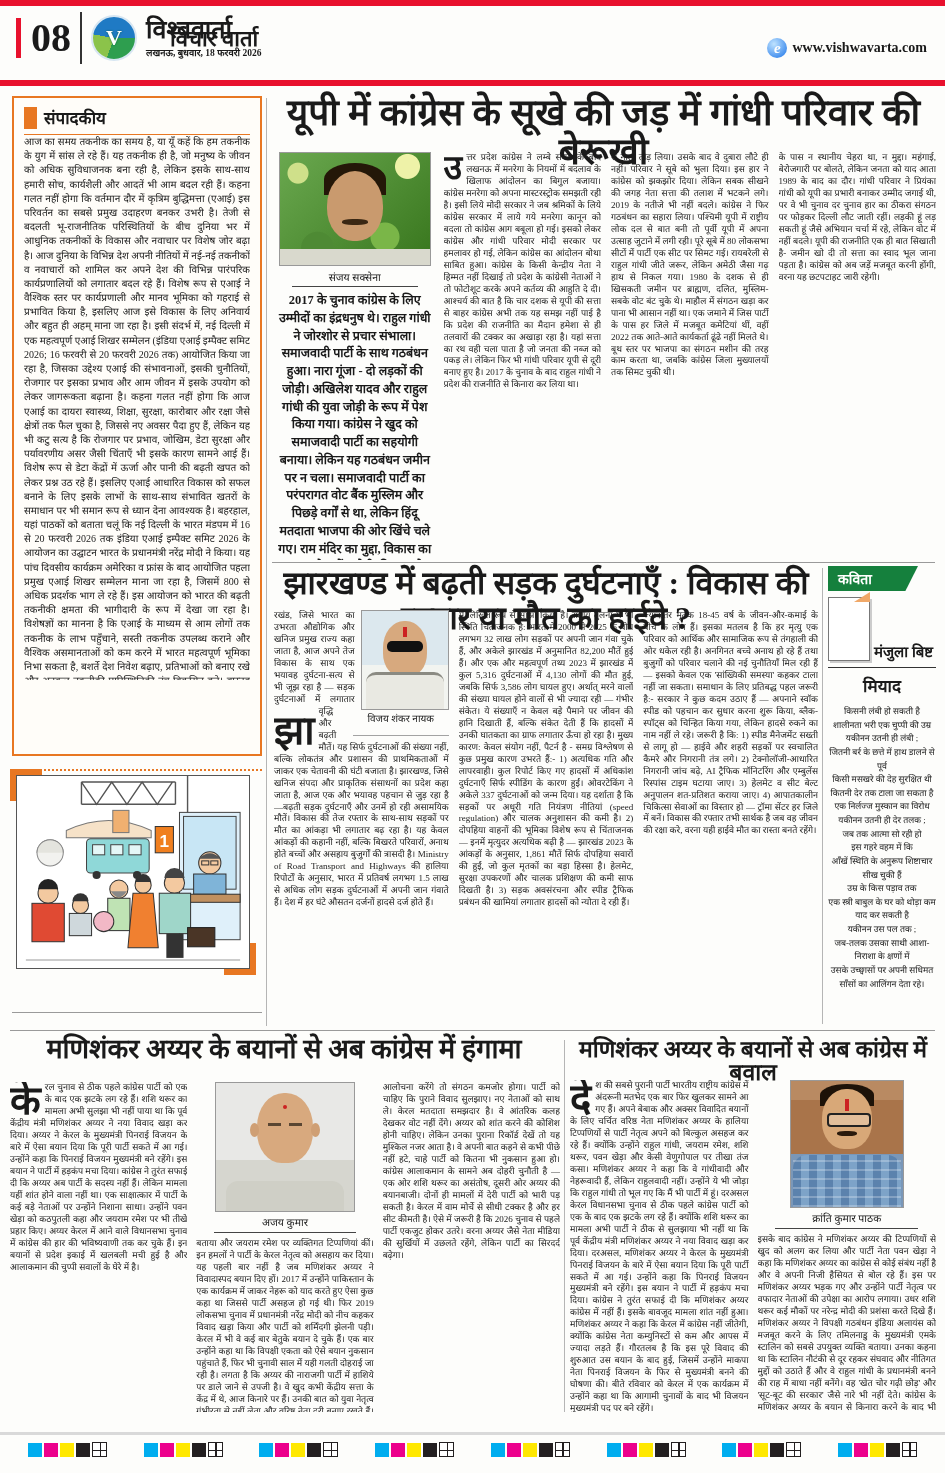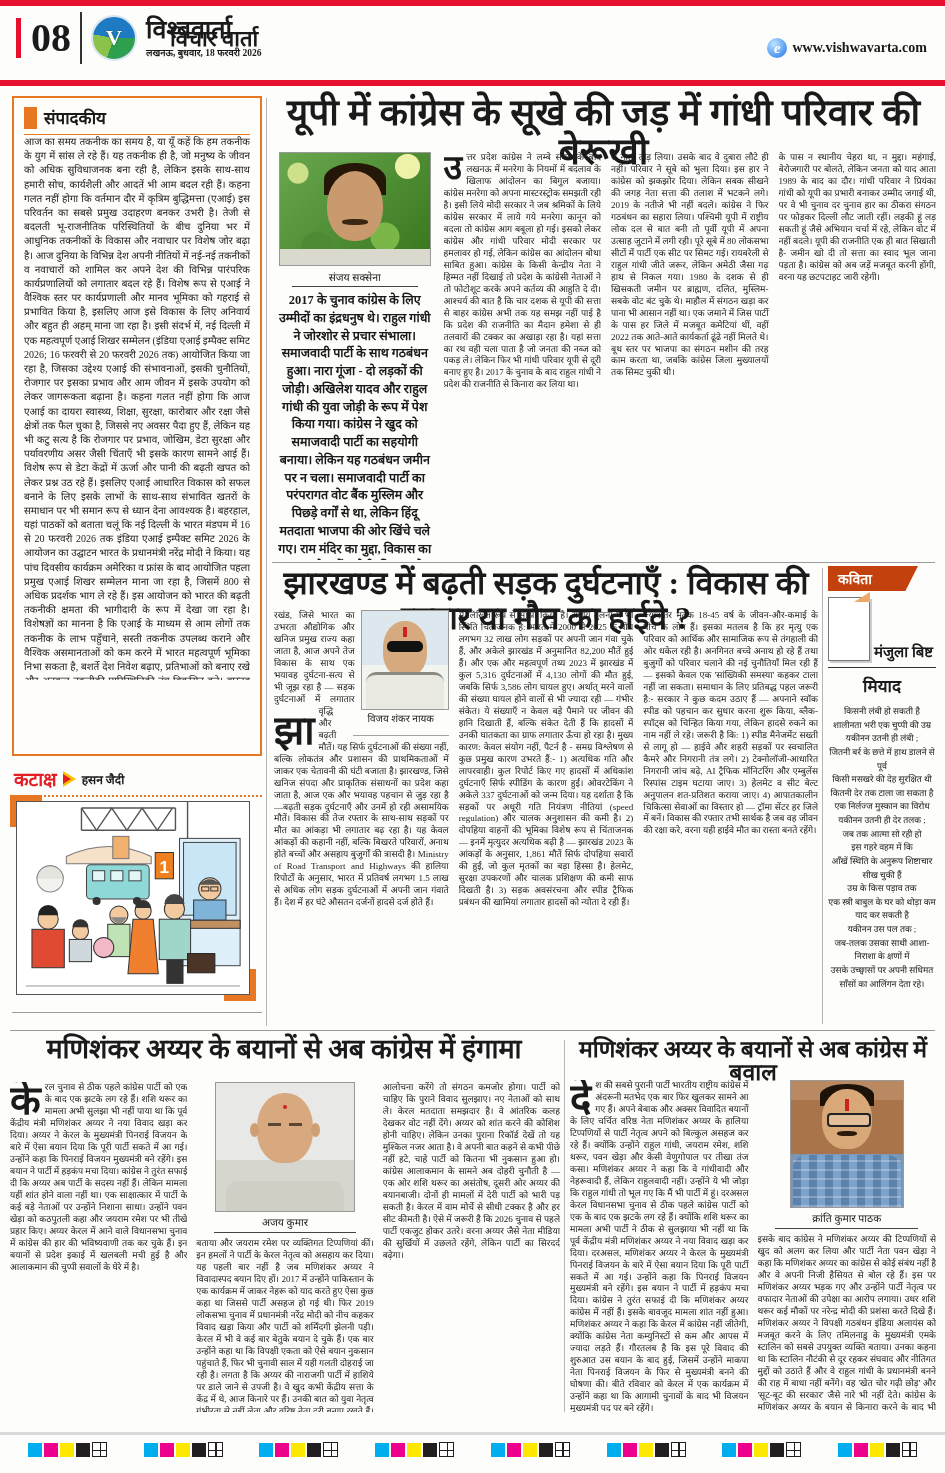--- a/index.html
+++ b/index.html
@@ -73,21 +73,21 @@
   .road-col{flex:1;overflow:hidden;}
   .dropcap2{float:left;font-size:40px;line-height:.8;font-weight:bold;padding:3px 4px 0 0;}
   #ph-vijay{width:86px;height:98px;float:right;margin:0 0 2px 6px;background:linear-gradient(180deg,#dce8ee 55%,#f2f4f0 55%);}
   .v-head{position:absolute;left:21px;top:10px;width:44px;height:56px;border-radius:48% 48% 42% 42%;background:#d7a97e;}
   .v-glass{position:absolute;left:25px;top:30px;width:36px;height:11px;background:#111;border-radius:5px;}
   .v-tilak{position:absolute;left:41px;top:16px;width:4px;height:10px;background:#c22;}
   .v-shawl{position:absolute;bottom:0;left:4px;right:4px;height:34px;background:#e9e9e2;border-radius:10px 10px 0 0;border-top:3px solid #8a8a82;}
   .road-caption{clear:right;float:right;width:96px;text-align:center;font-weight:normal;font-size:10px;border-bottom:1px solid #a3a3a3;padding-bottom:10px;margin-left:6px;}
   
   #poem{left:828px;top:566px;width:108px;height:460px;}
-  #poem-head{background:#c2410c;color:#fff;font-weight:bold;font-size:14px;padding:3px 10px;clip-path:polygon(0 0,100% 0,86% 100%,0 100%);width:70px;}
+  #poem-head{background:#15803d;color:#fff;font-weight:bold;font-size:14px;padding:3px 10px;clip-path:polygon(0 0,100% 0,86% 100%,0 100%);width:70px;}
   #book-row{display:flex;align-items:flex-end;gap:4px;margin-top:6px;}
   #book{width:40px;height:62px;background:#fff;border:1px solid #777;position:relative;box-shadow:2px 2px 0 #ccc;}
   #book:before{content:"";position:absolute;right:-1px;top:-6px;border-left:16px solid transparent;border-bottom:10px solid #f0a868;}
   #poem-author{font-weight:bold;font-size:15px;}
   #poem-rule{border-bottom:1.5px solid #333;margin:6px 0;}
   #poem-title{text-align:center;font-size:17px;font-weight:bold;margin:4px 0 8px;}
   #poem-lines{font-size:8.8px;line-height:1.55;text-align:center;white-space:pre-line;}
   
   #bl-headline{left:10px;top:1036px;width:548px;font-size:27px;font-weight:bold;text-align:center;line-height:1;}
   #bl-body{left:10px;top:1082px;width:550px;height:330px;display:flex;gap:9px;}
@@ -146,25 +146,20 @@
     <span class="sq"></span>
     <span class="lbl">संपादकीय</span>
   </div>
   <div id="ed-body">
     <span>आज का समय तकनीक का समय है, या यूँ कहें कि हम तकनीक के युग में सांस ले रहे हैं। यह तकनीक ही है, जो मनुष्य के जीवन को अधिक सुविधाजनक बना रही है, लेकिन इसके साथ-साथ हमारी सोच, कार्यशैली और आदतें भी आम बदल रही हैं। कहना गलत नहीं होगा कि वर्तमान दौर में कृत्रिम बुद्धिमत्ता (एआई) इस परिवर्तन का सबसे प्रमुख उदाहरण बनकर उभरी है। तेजी से बदलती भू-राजनीतिक परिस्थितियों के बीच दुनिया भर में आधुनिक तकनीकों के विकास और नवाचार पर विशेष जोर बढ़ा है। आज दुनिया के विभिन्न देश अपनी नीतियों में नई-नई तकनीकों व नवाचारों को शामिल कर अपने देश की विभिन्न पारंपरिक कार्यप्रणालियों को लगातार बदल रहे हैं। विशेष रूप से एआई ने वैश्विक स्तर पर कार्यप्रणाली और मानव भूमिका को गहराई से प्रभावित किया है, इसलिए आज इसे विकास के लिए अनिवार्य और बहुत ही अहम् माना जा रहा है। इसी संदर्भ में, नई दिल्ली में एक महत्वपूर्ण एआई शिखर सम्मेलन (इंडिया एआई इम्पैक्ट समिट 2026; 16 फरवरी से 20 फरवरी 2026 तक) आयोजित किया जा रहा है, जिसका उद्देश्य एआई की संभावनाओं, इसकी चुनौतियों, रोजगार पर इसका प्रभाव और आम जीवन में इसके उपयोग को लेकर जागरूकता बढ़ाना है। कहना गलत नहीं होगा कि आज एआई का दायरा स्वास्थ्य, शिक्षा, सुरक्षा, कारोबार और रक्षा जैसे क्षेत्रों तक फैल चुका है, जिससे नए अवसर पैदा हुए हैं, लेकिन यह भी कटु सत्य है कि रोजगार पर प्रभाव, जोखिम, डेटा सुरक्षा और पर्यावरणीय असर जैसी चिंताएँ भी इसके कारण सामने आई हैं। विशेष रूप से डेटा केंद्रों में ऊर्जा और पानी की बढ़ती खपत को लेकर प्रश्न उठ रहे हैं। इसलिए एआई आधारित विकास को सफल बनाने के लिए इसके लाभों के साथ-साथ संभावित खतरों के समाधान पर भी समान रूप से ध्यान देना आवश्यक है।</span>
     <span>बहरहाल, यहां पाठकों को बताता चलूं कि नई दिल्ली के भारत मंडपम में 16 से 20 फरवरी 2026 तक इंडिया एआई इम्पैक्ट समिट 2026 के आयोजन का उद्घाटन भारत के प्रधानमंत्री नरेंद्र मोदी ने किया। यह पांच दिवसीय कार्यक्रम अमेरिका व फ्रांस के बाद आयोजित पहला प्रमुख एआई शिखर सम्मेलन माना जा रहा है, जिसमें 800 से अधिक प्रदर्शक भाग ले रहे हैं। इस आयोजन को भारत की बढ़ती तकनीकी क्षमता की भागीदारी के रूप में देखा जा रहा है। विशेषज्ञों का मानना है कि एआई के माध्यम से आम लोगों तक तकनीक के लाभ पहुँचाने, सस्ती तकनीक उपलब्ध कराने और वैश्विक असमानताओं को कम करने में भारत महत्वपूर्ण भूमिका निभा सकता है, बशर्ते देश निवेश बढ़ाए, प्रतिभाओं को बनाए रखे और अनुकूल तकनीकी पारिस्थितिकी तंत्र विकसित करे। वास्तव में, यह समागम विश्व के सबसे बड़े एआई आयोजनों में से एक माना जा रहा है और ग्लोबल साउथ में आयोजित पहली बड़ी एआई शिखर बैठक के रूप में देखा जा रहा है, जिससे भारत सहित विभिन्न विकासशील देशों की भूमिका मजबूत होगी।</span>
   </div>
 </div>
 
 <div class="abs" id="cartoon">
-  <div id="ct-head">
-    <span id="ct-label">कटाक्ष</span>
-    <span id="ct-arrow"></span>
-    <span id="ct-author">हसन जैदी</span>
-  </div>
   <div id="ct-dots"></div>
   <div id="ct-frame">
     <span class="corner tl"></span>
     <span class="corner br"></span>
     <svg viewBox="0 0 212 190" width="100%" height="100%">
       <g stroke="#555" stroke-width="1.4" fill="none">
         <path d="M55 6 H148 M55 28 H148 M55 6 L70 28 L85 6 L100 28 L115 6 L130 28 L145 6"></path>
         <line x1="55" y1="6" x2="55" y2="28"></line>
           <line x1="148" y1="6" x2="148" y2="28"></line>
         <line x1="160" y1="0" x2="160" y2="42"></line>

